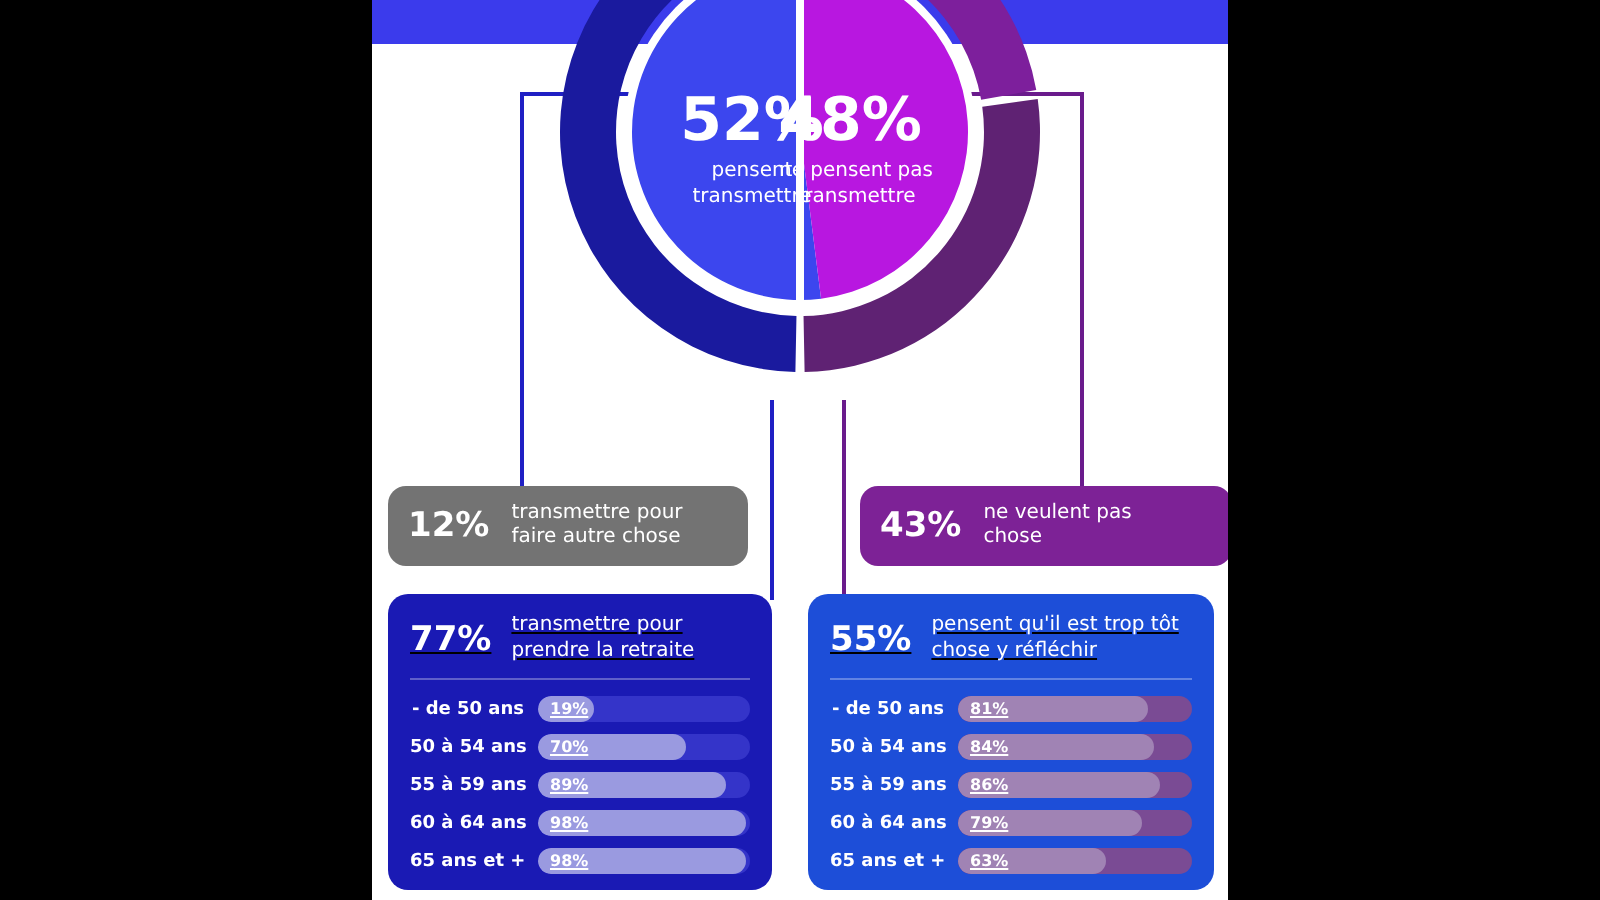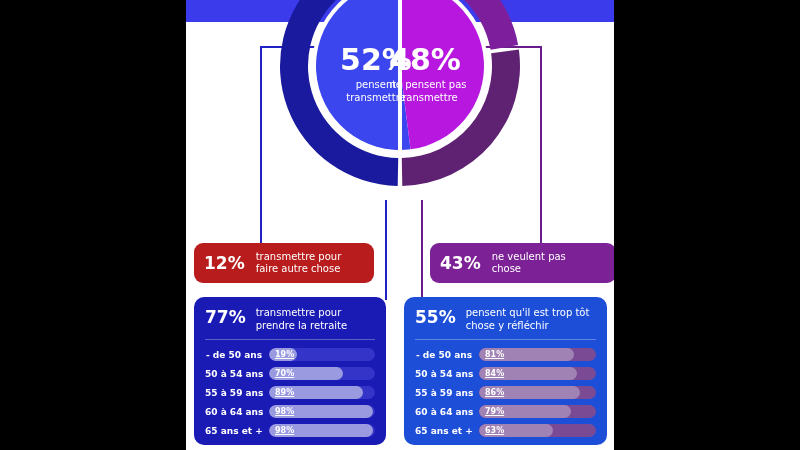--- a/index.html
+++ b/index.html
@@ -22,28 +22,28 @@
   #donut-wrap svg{display:block;}
 
   .center-num{font-weight:bold;fill:#ffffff;font-family:"DejaVu Sans",sans-serif;}
   .center-lbl{fill:#ffffff;font-family:"DejaVu Sans",sans-serif;}
 
   
   .pill{position:absolute;display:flex;align-items:center;border-radius:9px;
         padding:7px 10px;box-sizing:border-box;}
   .pill .pct{font-size:17px;font-weight:bold;color:#fff;margin-right:11px;white-space:nowrap;}
   .pill .txt{font-size:10px;color:#fff;line-height:1.25;}
-  #pill-12{left:8px;top:243px;width:180px;height:40px;background:#b91c1c;}
+  #pill-12{left:8px;top:243px;width:180px;height:40px;background:#737373;}
   #pill-43{left:244px;top:243px;width:186px;height:40px;background:#7d2296;}
 
   
   .panel{position:absolute;border-radius:10px;box-sizing:border-box;padding:10px 11px 9px 11px;}
   #panel-77{left:8px;top:297px;width:192px;height:148px;background:#1a1ab4;}
   #panel-55{left:218px;top:297px;width:203px;height:148px;background:#1d4ed8;}
-  .panel-head{display:flex;align-items:flex-start;}
+  .panel-head{display:flex;align-items:center;text-decoration:underline;}
   .panel-head .pct{font-size:17px;font-weight:bold;color:#fff;margin-right:10px;white-space:nowrap;}
   .panel-head .txt{font-size:10px;color:#fff;line-height:1.25;}
   .divider{height:1px;margin:7px 0 6px 0;background:rgba(255,255,255,.30);}
   .row{display:flex;align-items:center;height:17px;margin-bottom:2px;}
   .row .age{font-size:9px;font-weight:bold;color:#fff;width:64px;text-align:right;
             padding-right:7px;white-space:nowrap;box-sizing:border-box;}
   .track{position:relative;flex:1;height:13px;border-radius:7px;overflow:hidden;}
   .fill{position:absolute;left:0;top:0;height:13px;border-radius:7px;}
   .barlbl{position:absolute;left:6px;top:0;height:13px;line-height:13px;
           font-size:8px;font-weight:bold;color:#fff;white-space:nowrap;text-decoration:underline;}

